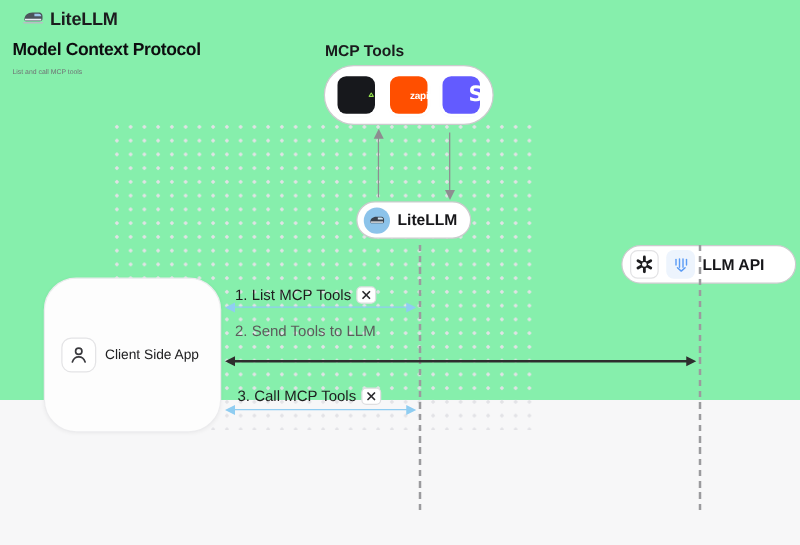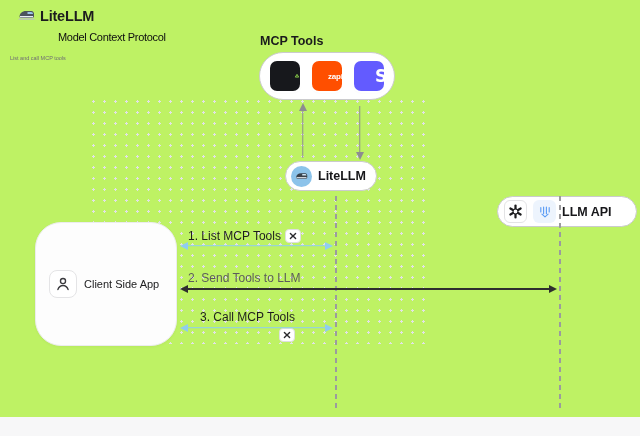--- a/index.html
+++ b/index.html
@@ -1,28 +1,28 @@
 <!DOCTYPE html>
 <html><head>
 <meta charset="utf-8">
 <style>
   * { margin:0; padding:0; box-sizing:border-box; }
   html,body { width:640px; height:436px; }
   body { font-family:"Liberation Sans","DejaVu Sans",sans-serif; background:#f7f7f8; overflow:hidden; }
-  .canvas { position:relative; width:640px; height:417px; background:#bef264; }
+  .canvas { position:relative; width:640px; height:320px; background:#86efac; }
 
   
   .dots { position:absolute; left:88px; top:96px; width:344px; height:248px;
           background-image:radial-gradient(circle,#e2e2e6 1.2px,transparent 1.4px);
           background-size:11px 11px; }
 
   
   .brand { position:absolute; left:18px; top:7px; display:flex; align-items:center; gap:5px; }
   .brand-text { font-size:14.5px; font-weight:700; color:#1c1c1e; letter-spacing:-.2px; }
-  .page-title { position:absolute; left:10px; top:31px; font-size:11px; font-weight:400; color:#0d0d0f; letter-spacing:-.3px;margin-left:48px; }
+  .page-title { position:absolute; left:10px; top:31px; font-size:14px; font-weight:700; color:#0d0d0f; letter-spacing:-.3px; }
   .page-subtitle { position:absolute; left:10px; top:55px; font-size:5.5px; color:#6f6f73; }
 
   
   .pill { position:absolute; background:#fff; border:1.5px solid #cbcbcd; border-radius:24px;
           display:flex; align-items:center; }
   .node-label { font-size:12.5px; font-weight:600; color:#17171a; }
 
   
   .mcp-label { position:absolute; left:260px; top:34px; width:134px; text-align:left;
                font-size:12.5px; font-weight:600; color:#1a1a1c; }
@@ -56,21 +56,21 @@
 
   
   .client-node { position:absolute; left:35px; top:222px; width:142px; height:124px; border-radius:26px;
                  background:#fdfdfd; border:1px solid #ececee; box-shadow:0 1px 3px rgba(0,0,0,.04);
                  display:flex; align-items:center; gap:7px; padding-left:13px; }
   .person-sq { width:28px; height:28px; border-radius:8px; background:#fff; border:1px solid #e4e4e6;
                display:flex; align-items:center; justify-content:center; flex:0 0 auto; }
   .client-label { font-size:11px; font-weight:500; color:#202022; }
 
   
-  .msg-label { position:absolute; font-size:12px; font-weight:500; display:flex; align-items:flex-end; gap:4px; white-space:nowrap; }
+  .msg-label { position:absolute; font-size:12px; font-weight:500; display:flex; align-items:center; gap:4px; white-space:nowrap; }
   .msg-arrow { position:absolute; height:9px; }
   .msg-arrow .hline { position:absolute; left:3px; right:3px; top:50%; height:1.6px; transform:translateY(-50%); background:var(--c); }
   .msg-arrow.thick .hline { height:2px; }
   .ah-l { position:absolute; left:0; top:50%; transform:translateY(-50%); width:0; height:0;
           border-top:4.5px solid transparent; border-bottom:4.5px solid transparent; border-right:8px solid var(--c); }
   .ah-r { position:absolute; right:0; top:50%; transform:translateY(-50%); width:0; height:0;
           border-top:4.5px solid transparent; border-bottom:4.5px solid transparent; border-left:8px solid var(--c); }
 
   .tools-badge { display:inline-flex; align-items:center; justify-content:center; width:16px; height:14px;
                  background:#fff; border:1px solid #dedee0; border-radius:4px; }
@@ -181,30 +181,30 @@
         </g>
       </svg>
     </span>
   </div>
   <div class="msg-arrow" style="left: 180px; top: 241px; width: 153px; --c: #8fcdf1;">
     <span class="ah-l"></span>
     <span class="hline"></span>
     <span class="ah-r"></span>
   </div>
 
-  <div class="msg-label" style="left: 188px; top: 271px; color: rgb(92, 92, 92);">
+  <div class="msg-label" style="left: 188px; top: 258px; color: rgb(92, 92, 92);">
     <span>2. Send Tools to LLM</span>
   </div>
   <div class="msg-arrow thick" style="left: 180px; top: 284px; width: 377px; --c: #2e2e2e;">
     <span class="ah-l"></span>
     <span class="hline"></span>
     <span class="ah-r"></span>
   </div>
 
-  <div class="msg-label" style="left: 200px; top: 310px; color: rgb(30, 30, 30); flex-direction: column;">
+  <div class="msg-label" style="left: 190px; top: 310px; color: rgb(30, 30, 30);">
     <span>3. Call MCP Tools</span>
     <span class="tools-badge">
       <svg width="10" height="10" viewBox="0 0 16 16">
         <g fill="#2b2b2e">
           <rect x="6.9" y="1" width="2.2" height="14" rx="1.1" transform="rotate(45 8 8)"></rect>
           <rect x="6.9" y="1" width="2.2" height="14" rx="1.1" transform="rotate(-45 8 8)"></rect>
         </g>
       </svg>
     </span>
   </div>

